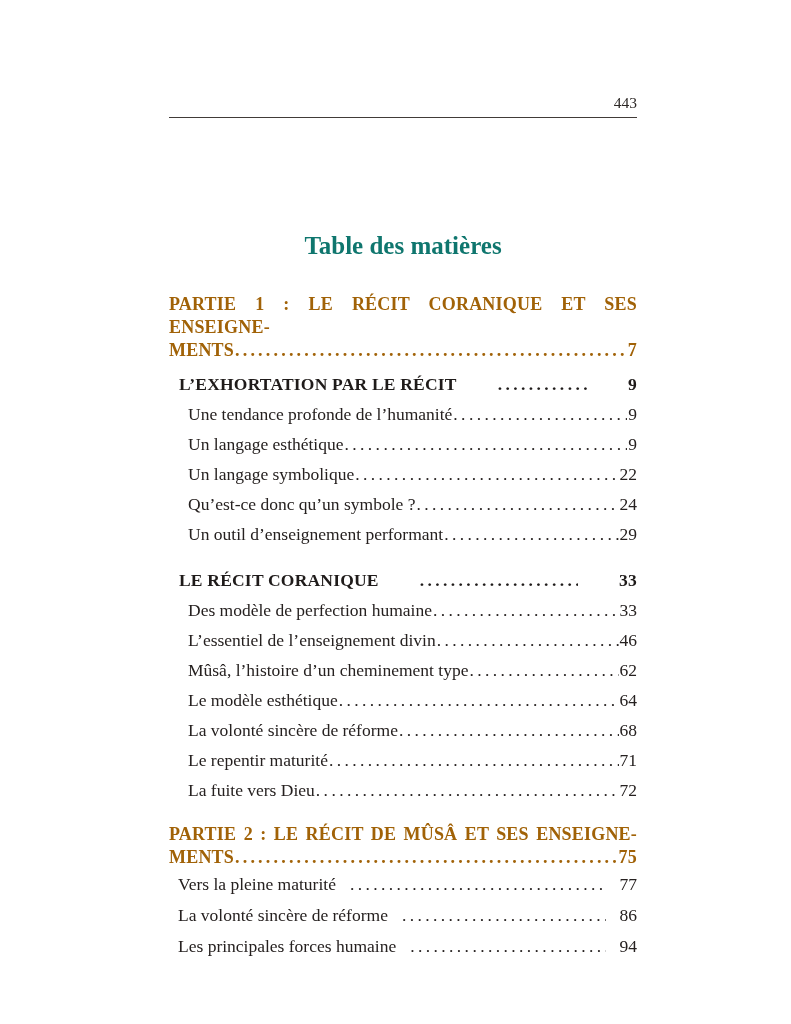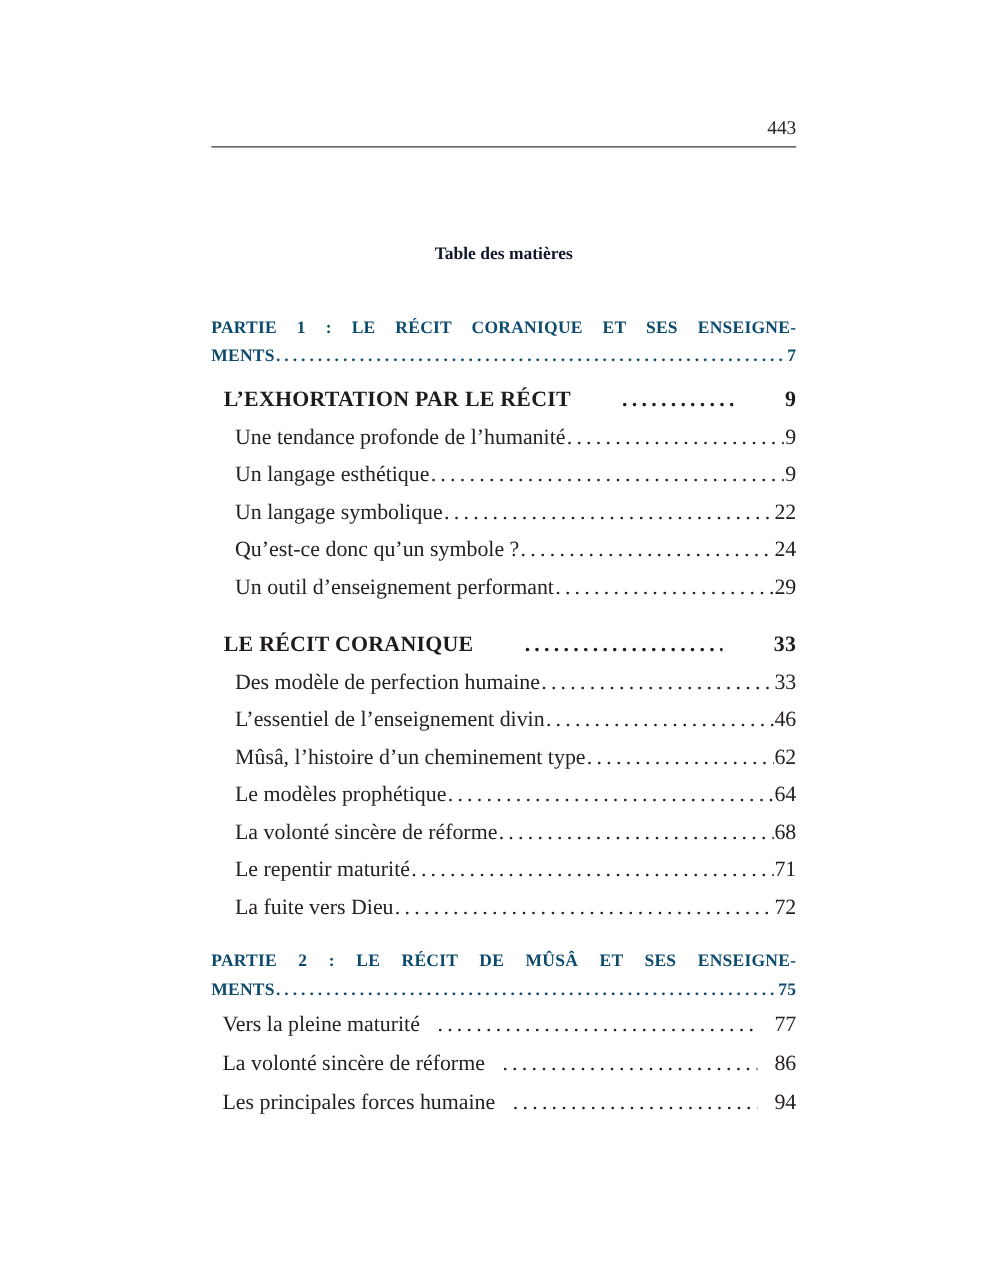--- a/index.html
+++ b/index.html
@@ -8,35 +8,35 @@
     font-family: "Liberation Serif", "DejaVu Serif", serif;
     color: #262120;
     overflow: hidden;
   }
   .page { position: relative; width: 791px; height: 1024px; background: #ffffff; }
   .content { position: absolute; left: 169px; top: 0; width: 468px; }
 
   .pagenum-row { padding-top: 94px; text-align: right; font-size: 15.5px; line-height: 18px; color: #2c2725; }
   .rule { border-bottom: 1.2px solid #413b38; margin-top: 5px; }
 
-  .title { margin-top: 73px; text-align: center; font-weight: bold; font-size: 14px; line-height: 26px; color: #0f172a; }
+  .title { margin-top: 115px; text-align: center; font-weight: bold; font-size: 25px; line-height: 26px; color: #0f766e; }
 
   .toc { margin-top: 33px; }
 
   .entry { display: flex; align-items: baseline; line-height: 30px; font-size: 17.5px; }
   .entry .lbl { white-space: nowrap; }
   .leader { flex: 1 1 auto; overflow: hidden; white-space: nowrap; min-width: 8px; padding-left: 1px; }
   .leader::after {
     content: "..........................................................................................................................";
     letter-spacing: 3.4px;
   }
   .pg { flex: 0 0 auto; padding-left: 1px; }
 
   
-  .part { display: block; font-weight: bold; font-size: 14px; line-height: 23px; color: #0c4a6e; letter-spacing: 0.2px; }
+  .part { display: block; font-weight: bold; font-size: 18px; line-height: 23px; color: #a16207; letter-spacing: 0.2px; }
   .part .part-line1 { text-align: justify; text-align-last: justify; }
   .part .row { display: flex; align-items: baseline; }
   .part .leader::after { letter-spacing: 3.2px; }
   .part1 { margin-top: 34px; }
   .part2 { margin-top: 18px; }
 
   
   .chapter { font-weight: bold; color: #1f1b1a; padding-left: 10px; letter-spacing: 0.2px; gap: 40px; }
   .chapter-first { margin-top: 7px; }
   .chapter-gap { margin-top: 16px; }
@@ -123,21 +123,21 @@
         <span class="pg">46</span>
       </div>
 
       <div class="entry sub">
         <span class="lbl">Mûsâ, l’histoire d’un cheminement type</span>
         <span class="leader"></span>
         <span class="pg">62</span>
       </div>
 
       <div class="entry sub">
-        <span class="lbl">Le modèles prophétique</span>
+        <span class="lbl">Le modèle esthétique</span>
         <span class="leader"></span>
         <span class="pg">64</span>
       </div>
 
       <div class="entry sub">
         <span class="lbl">La volonté sincère de réforme</span>
         <span class="leader"></span>
         <span class="pg">68</span>
       </div>
 

